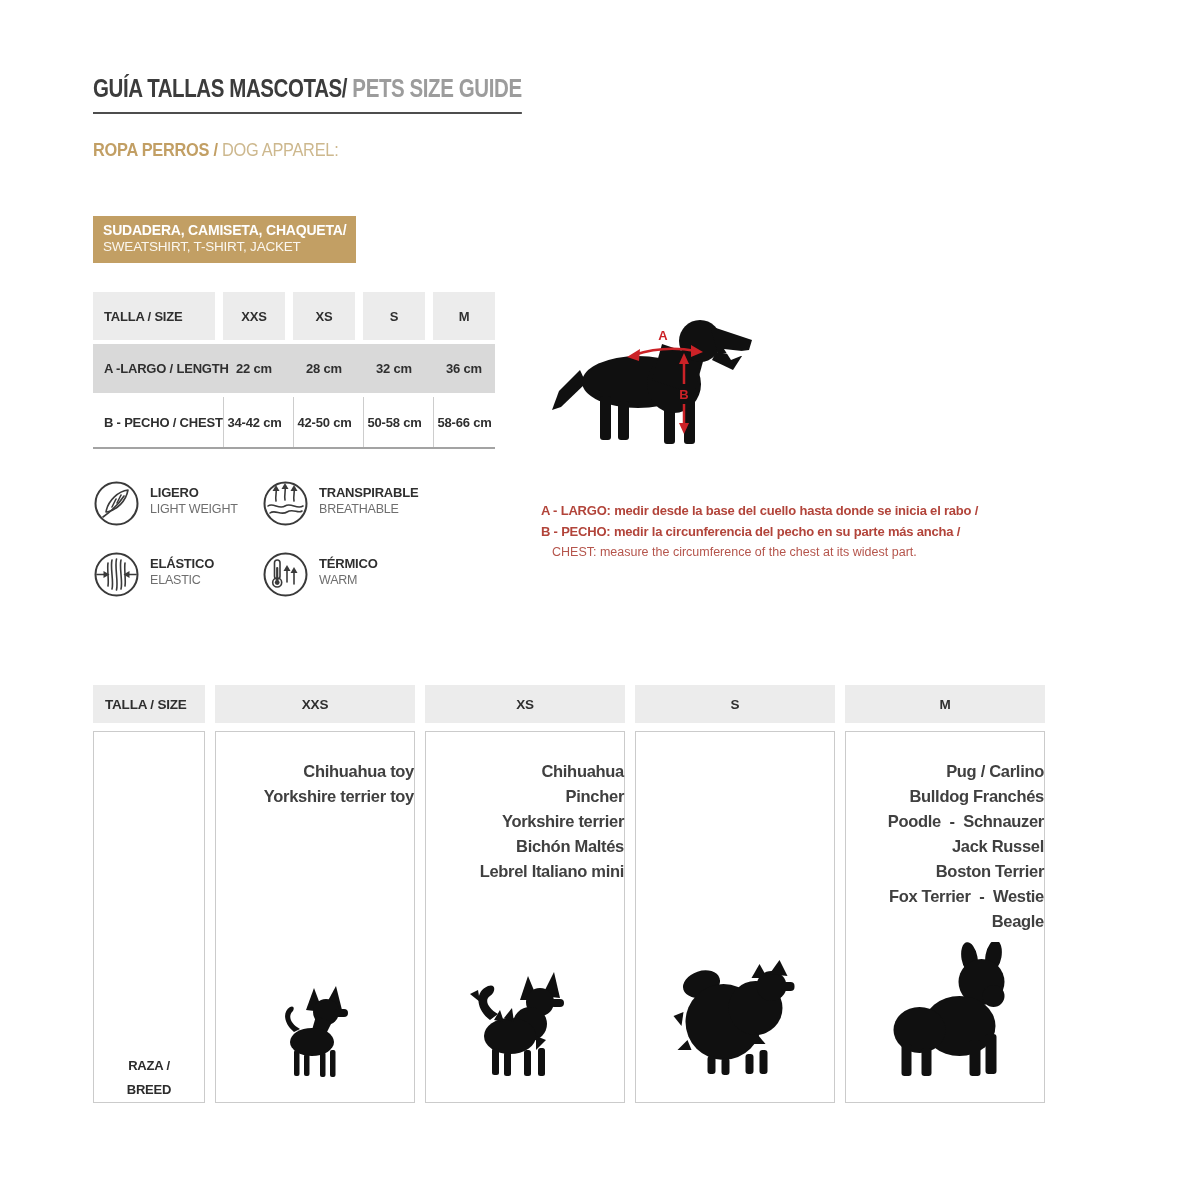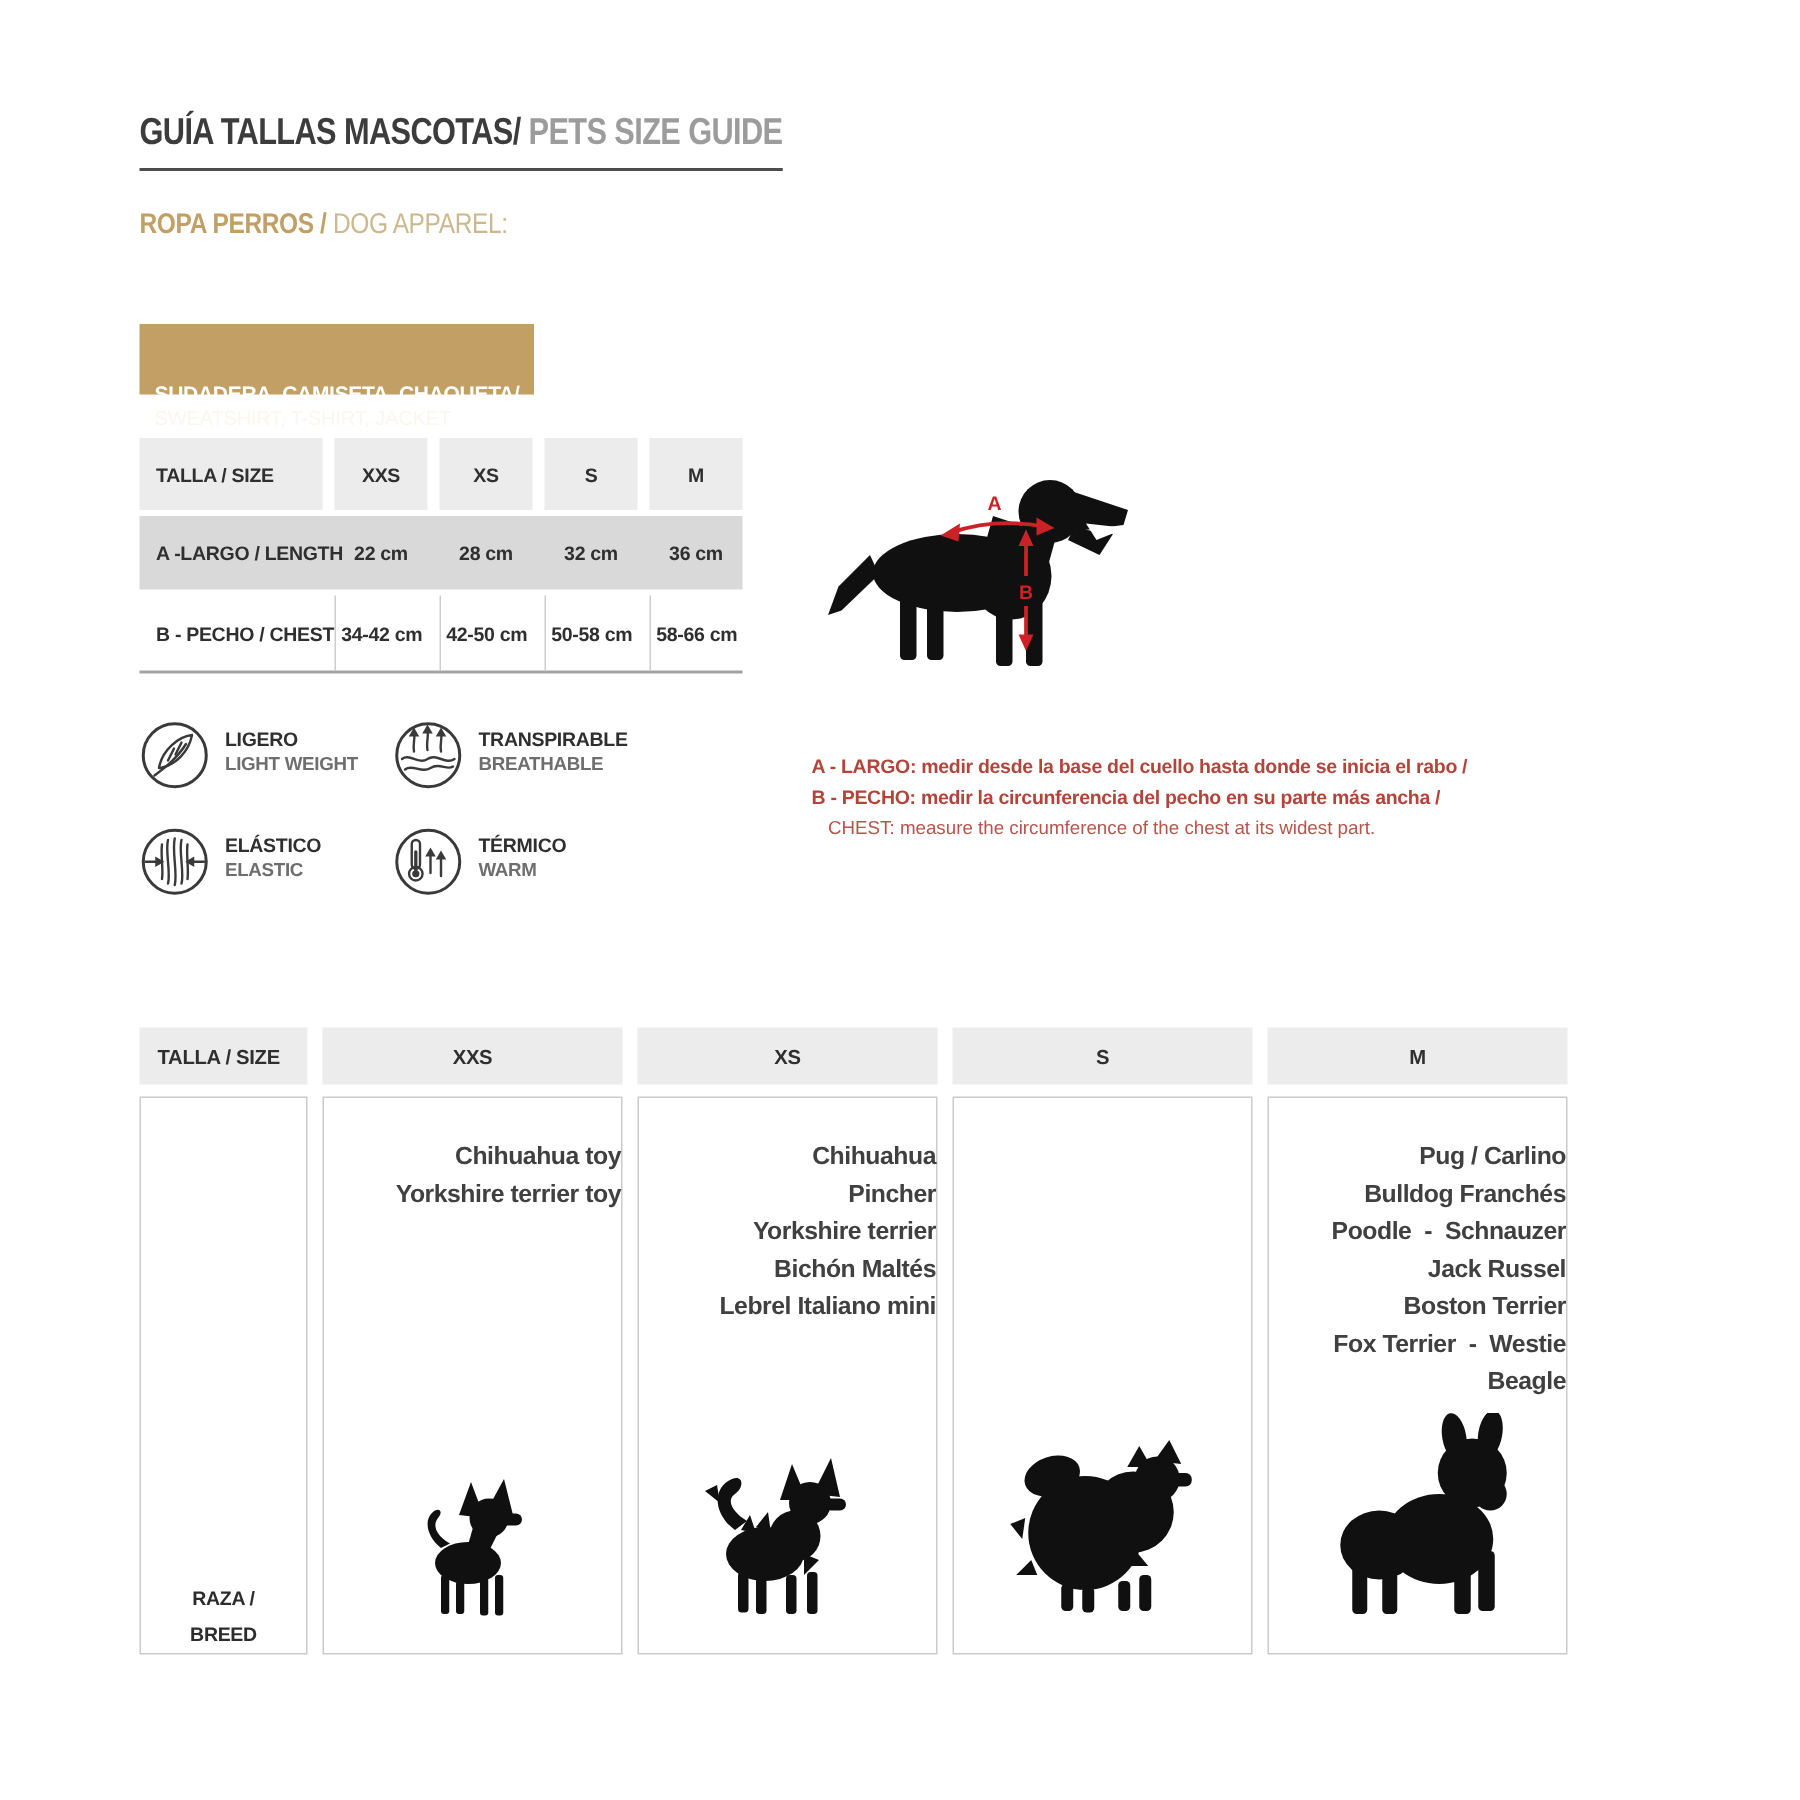--- a/index.html
+++ b/index.html
@@ -24,21 +24,21 @@
     font-size:19px;font-weight:700;color:#c29f64;letter-spacing:-0.3px;
     white-space:nowrap;transform:scaleX(0.86);transform-origin:0 0;
   }
   #page-subtitle .en{color:#cdb88e;font-weight:400;}
 
   
   #banner{
     left:93px;top:216px;width:263px;height:47px;background:#c29f64;
     box-sizing:border-box;padding:6px 10px 0 10px;color:#ffffff;
   }
-  #banner .l1{font-size:14px;font-weight:700;letter-spacing:-0.2px;line-height:17px;white-space:nowrap;margin-top:32px;}
+  #banner .l1{font-size:14px;font-weight:700;letter-spacing:-0.2px;line-height:17px;white-space:nowrap;}
   #banner .l2{font-size:13.5px;font-weight:400;letter-spacing:-0.2px;line-height:16px;white-space:nowrap;color:#fbf7ef;}
 
   
   #size-table{left:93px;top:292px;width:402px;}
   .st-row{display:grid;grid-template-columns:122px 62px 62px 62px 62px;column-gap:8px;}
   .st-header{height:48px;}
   .st-header .st-cell{background:#ececec;}
   .st-cell{display:flex;align-items:center;justify-content:center;
     font-size:13px;font-weight:700;color:#2f2f2f;letter-spacing:-0.2px;white-space:nowrap;}
   .st-cell.lbl{justify-content:flex-start;padding-left:11px;}
@@ -49,21 +49,21 @@
 
   
   #dog-diagram{left:550px;top:298px;}
 
   
   #features{left:93px;top:480px;display:grid;grid-template-columns:169px 169px;grid-auto-rows:71px;}
   .feature{display:flex;align-items:flex-start;}
   .feature svg{flex:0 0 auto;}
   .f-text{margin-left:10px;padding-top:5px;}
   .f-name{font-size:13px;font-weight:700;color:#2f2f2f;line-height:16px;letter-spacing:-0.2px;white-space:nowrap;}
-  .f-sub{font-size:12.5px;font-weight:700;color:#6e6e6e;line-height:16px;letter-spacing:-0.2px;white-space:nowrap;}
+  .f-sub{font-size:12.5px;font-weight:400;color:#6e6e6e;line-height:16px;letter-spacing:-0.2px;white-space:nowrap;}
   .icon-stroke{stroke:#3a3a3a;fill:none;stroke-width:1.6;stroke-linecap:round;stroke-linejoin:round;}
   .icon-fill{fill:#3a3a3a;stroke:none;}
 
   
   #notes{left:529px;top:500px;width:430px;color:#b2443a;}
   .note-l1{font-size:13px;font-weight:700;line-height:21px;letter-spacing:-0.2px;white-space:nowrap;margin-left:12px;}
   .note-l2{font-size:12.5px;font-weight:400;line-height:21px;padding-left:23px;color:#b5554c;white-space:nowrap;}
 
   
   #breed-table{left:93px;top:685px;width:952px;}

